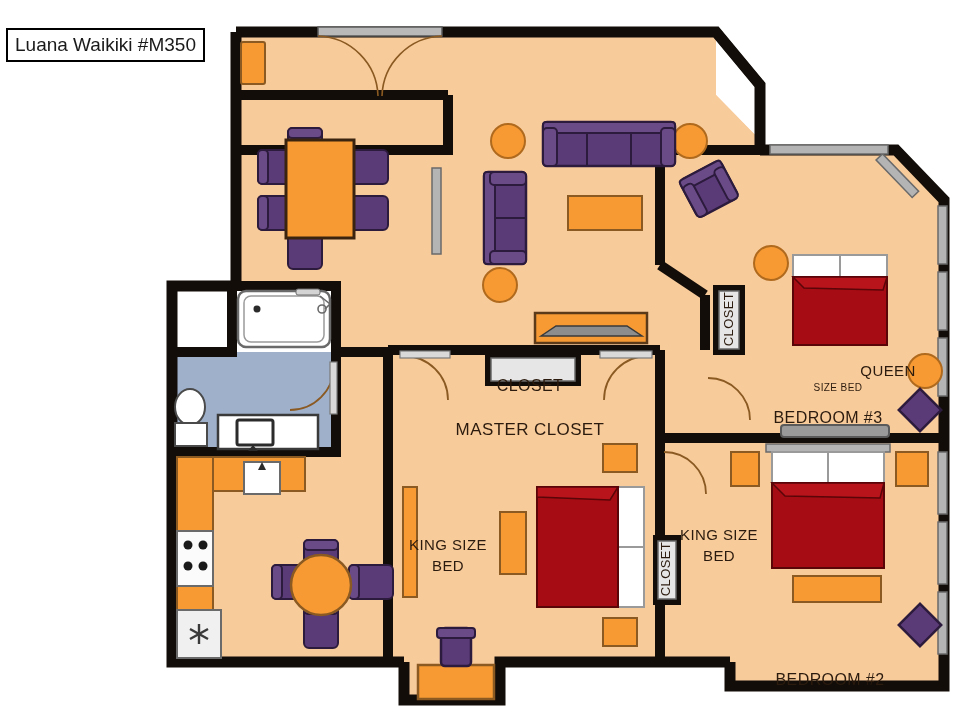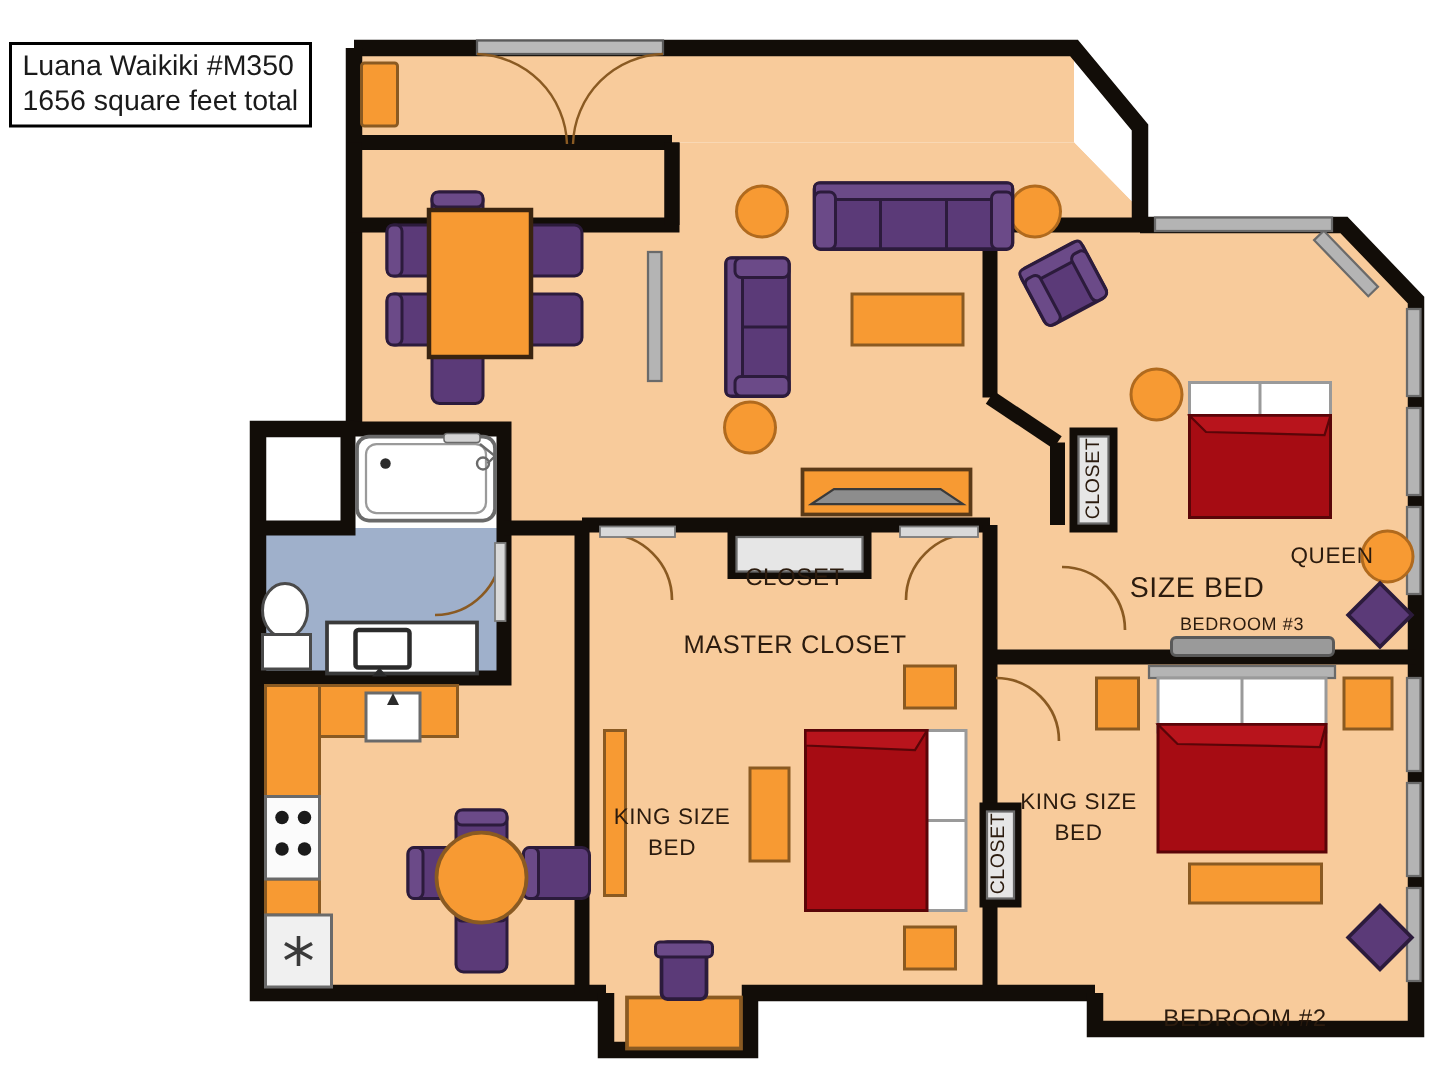--- a/index.html
+++ b/index.html
@@ -280,31 +280,30 @@
     </g>
 
     <rect x="793" y="576" width="88" height="26" fill="#f79a33" stroke="#8a5a22" stroke-width="2"></rect>
     <rect x="896" y="452" width="32" height="34" fill="#f79a33" stroke="#8a5a22" stroke-width="2"></rect>
     <rect x="731" y="452" width="28" height="34" fill="#f79a33" stroke="#8a5a22" stroke-width="2"></rect>
   </g>
 </svg>
 
 <div class="ttl">
   <div>Luana Waikiki #M350</div>
-  <div>1656 square feet total</div>
 </div>
 
 <div id="labels">
       <div class="lbl c" style="left: 530px; top: 420px; font-size: 17px;">MASTER CLOSET</div>
       <div class="lbl c" style="left: 530px; top: 377px; font-size: 16px;">CLOSET</div>
       <div class="lbl c" style="left: 448px; top: 536px; font-size: 15px;">KING SIZE</div>
       <div class="lbl c" style="left: 448px; top: 557px; font-size: 15px;">BED</div>
       <div class="lbl c" style="left: 719px; top: 526px; font-size: 15px;">KING SIZE</div>
       <div class="lbl c" style="left: 719px; top: 547px; font-size: 15px;">BED</div>
       <div class="lbl c" style="left: 818px; top: 671px; font-size: 16px; margin-left: 12px;">BEDROOM #2</div>
       <div class="lbl c" style="left: 888px; top: 362px; font-size: 15px;">QUEEN</div>
-      <div class="lbl c" style="left: 798px; top: 382px; font-size: 19px;">SIZE BED</div>
-      <div class="lbl c" style="left: 828px; top: 409px; font-size: 12px;">BEDROOM #3</div>
+      <div class="lbl c" style="left: 838px; top: 382px; font-size: 10px;">SIZE BED</div>
+      <div class="lbl c" style="left: 828px; top: 409px; font-size: 16px;">BEDROOM #3</div>
       <div class="lbl rot" style="left: 728px; top: 319px; font-size: 13px; transform: translate(-50%, -50%) rotate(-90deg);">CLOSET</div>
       <div class="lbl rot" style="left: 665px; top: 569px; font-size: 13px; transform: translate(-50%, -50%) rotate(-90deg);">CLOSET</div>
     </div>
 
 </div>
 
 </body></html>

